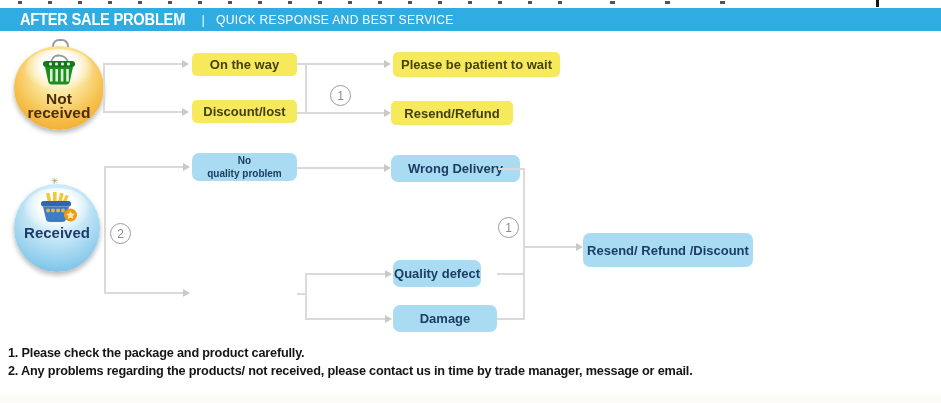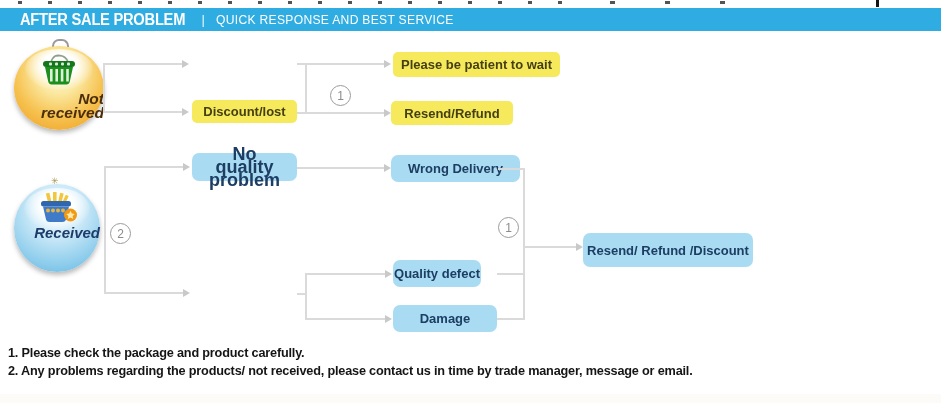--- a/index.html
+++ b/index.html
@@ -21,21 +21,21 @@
     transform:scaleX(.92);transform-origin:0 50%;white-space:nowrap;}
   .h-sep{margin:0 11px 0 2px;font-size:13px;font-weight:400;opacity:.9;}
   .h-sub{display:inline-block;font-size:12.5px;font-weight:400;letter-spacing:.3px;
     transform:scaleX(.97);transform-origin:0 50%;white-space:nowrap;}
 
   
   .box{position:absolute;display:flex;align-items:center;justify-content:center;
     text-align:center;box-sizing:border-box;white-space:nowrap;}
   .ybox{background:#f6e95c;color:#454012;border-radius:5px;font-size:13px;font-weight:600;}
   .bbox{background:#a9dcf2;color:#1d3d63;border-radius:7px;font-size:13px;font-weight:600;}
-  .two-line{line-height:13px;font-size:18px;white-space:normal;}
+  .two-line{line-height:13px;font-size:10px;white-space:normal;}
 
   
   .hline,.vline{position:absolute;background:#dadada;}
   .hline{height:2px;}
   .vline{width:2px;}
   .arr{position:absolute;width:0;height:0;border:4px solid transparent;
     border-left:7px solid #c9c9c9;border-right:none;}
 
   .marker{position:absolute;width:19px;height:19px;border:1.5px solid #9b9b9b;border-radius:50%;
     color:#8c8c8c;font-size:12px;display:flex;align-items:center;justify-content:center;
@@ -43,21 +43,21 @@
 
   
   .badge{position:absolute;border-radius:50%;box-shadow:0 3px 5px rgba(0,0,0,.28);}
   .badge::before{content:"";position:absolute;left:12%;right:12%;top:4%;height:48%;
     border-radius:50%;background:radial-gradient(ellipse at 50% 40%,rgba(255,255,255,.97) 35%,rgba(255,255,255,0) 75%);}
   .badge-orange{left:14px;top:46px;width:90px;height:84px;
     background:radial-gradient(circle at 50% 32%,#fdf4cd 0%,#fbe9a2 28%,#f6c14e 62%,#ec9c20 100%);}
   .badge-blue{left:14px;top:184px;width:86px;height:88px;
     background:radial-gradient(circle at 50% 30%,#f3fbff 0%,#cdeaf8 34%,#8ecdec 72%,#5fb3e0 100%);}
   .badge svg{position:absolute;left:50%;transform:translateX(-50%);top:7px;}
-  .badge-label{position:absolute;left:0;right:0;text-align:right;font-style:italic;}
+  .badge-label{position:absolute;left:0;right:0;text-align:center;}
   .lbl-notreceived{top:46px;color:#4b2d0a;font-size:15.5px;font-weight:600;line-height:14px;}
   .lbl-received{top:40px;color:#1e3c6a;font-size:15px;font-weight:700;}
   .hook{position:absolute;left:52px;top:39px;width:13px;height:9px;border:2px solid #9a9a9a;
     border-bottom:none;border-radius:7px 7px 0 0;}
   .sparkle{position:absolute;left:51px;top:176px;font-size:9px;color:#a8964e;}
 
   
   .note{position:absolute;left:8px;color:#151515;font-size:13.5px;font-weight:700;
     letter-spacing:-.2px;transform:scaleX(.94);transform-origin:0 50%;white-space:nowrap;}
   .note1{top:345px;}
@@ -120,20 +120,21 @@
           <circle cx="19" cy="19.5" r="2"></circle>
         <circle cx="24" cy="19.5" r="2"></circle>
           <circle cx="29" cy="19.5" r="2"></circle>
       </g>
       <circle cx="36.5" cy="24" r="6.5" fill="#f2990f"></circle>
       <path d="M36.5 19.8 l1.3 2.7 3 .4 -2.2 2.1 .6 3 -2.7 -1.5 -2.7 1.5 .6 -3 -2.2 -2.1 3 -.4 Z" fill="#ffe9b0"></path>
     </svg>
     <div class="badge-label lbl-received">Received</div>
   </div>
 
+  <div class="box ybox" style="left:192px;top:53px;width:105px;height:23px;">On the way</div>
   <div class="box ybox" style="left:192px;top:100px;width:105px;height:23px;">Discount/lost</div>
   <div class="box ybox" style="left:393px;top:52px;width:167px;height:25px;">Please be patient to wait</div>
   <div class="box ybox" style="left:391px;top:101px;width:122px;height:24px;">Resend/Refund</div>
 
   <div class="box bbox two-line" style="left:192px;top:153px;width:105px;height:28px;">
     <div>
       <div>No</div>
       <div>quality problem</div>
     </div>
   </div>

